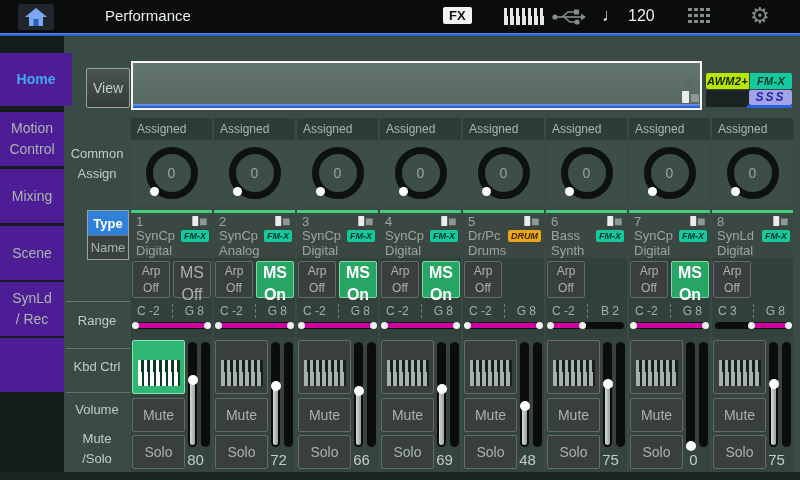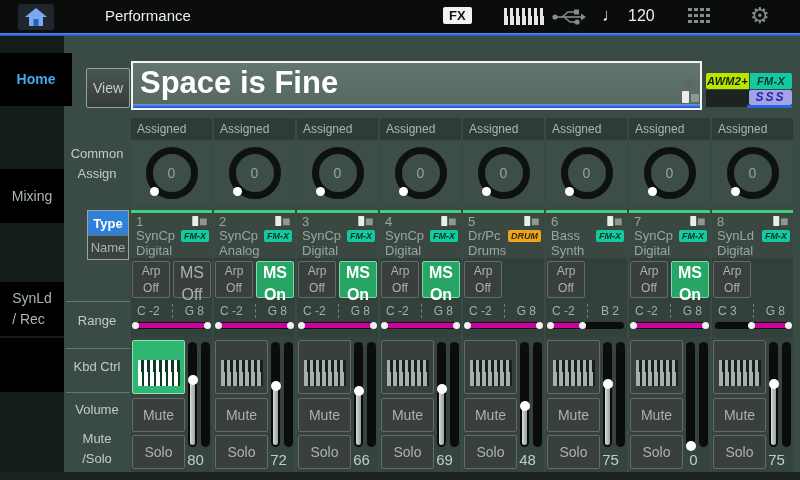--- a/index.html
+++ b/index.html
@@ -21,23 +21,23 @@
   .tb-kbd::after { content:''; position:absolute; left:0; top:0; width:100%; height:8px;
             background:repeating-linear-gradient(90deg,transparent 0 3px,#0b0d0c 3px 6px); }
   .tb-usb { position:absolute; left:551px; top:8px; }
   .tb-tempo { position:absolute; left:602px; top:5px; color:#e9edeb; font-size:16px; }
   .tb-tempo .note { font-size:18px; margin-right:8px; }
   .tb-grid { position:absolute; left:688px; top:8px; }
   .tb-gear { position:absolute; left:750px; top:3px; color:#878d8a; font-size:22px; line-height:26px; }
 
   
   .sidebar { position:absolute; left:0; top:36px; width:64px; height:444px; background:#141c1a; }
-  .side-item { position:absolute; left:0; width:64px; background:#000000; color:#aab6b1;
+  .side-item { position:absolute; left:0; width:64px; background:#4c1d95; color:#aab6b1;
                font-size:14px; display:flex; align-items:center; justify-content:center;
-               text-align:left; white-space:pre-line; line-height:1.5; cursor:pointer; }
+               text-align:center; white-space:pre-line; line-height:1.5; cursor:pointer; }
   .side-item.active { width:72px; color:#45a7ee; font-weight:bold; }
 
   
   .two-line { white-space:pre-line; }
   .row-label { position:absolute; left:62px; width:70px; color:#c2ccc7; font-size:13px;
                text-align:center; line-height:1.55; white-space:pre-line; }
   .label-sep { position:absolute; left:66px; width:64px; height:1px; background:#8d9793; opacity:.55; }
 
   .view-btn { position:absolute; left:86px; top:68px; width:44px; height:40px;
               background:linear-gradient(#4a5452,#343c3a); border:1px solid #96a09c;
@@ -191,29 +191,31 @@
             <rect x="18" y="12" width="4" height="3"></rect>
         </g>
       </svg>
     </span>
     <span class="tb-gear">⚙</span>
   </div>
   <div class="topbar-line"></div>
 
   <div class="sidebar">
     <div class="side-item active" style="top:17px;height:53px;">Home</div>
+    <div class="side-item" style="top:76px;height:54px;">Motion
+Control</div>
     <div class="side-item" style="top:133px;height:54px;">Mixing</div>
+    <div class="side-item" style="top:190px;height:54px;">Scene</div>
     <div class="side-item" style="top:246px;height:54px;">SynLd
 / Rec</div>
     <div class="side-item" style="top:302px;height:54px;"></div>
   </div>
 
   <button class="view-btn">View</button>
   <div class="name-field">
-    <span class="name-text">Space is Fine</span>
     <div class="name-blue"></div>
   </div>
   <span class="fav-star">★</span>
   <span class="bank-ic field-bank">
       <i></i>
       <b></b>
     </span>
   <div class="sss-strip"></div>
   <span class="badge-awm2">AWM2+</span>
   <span class="badge-fmx">FM-X</span>

